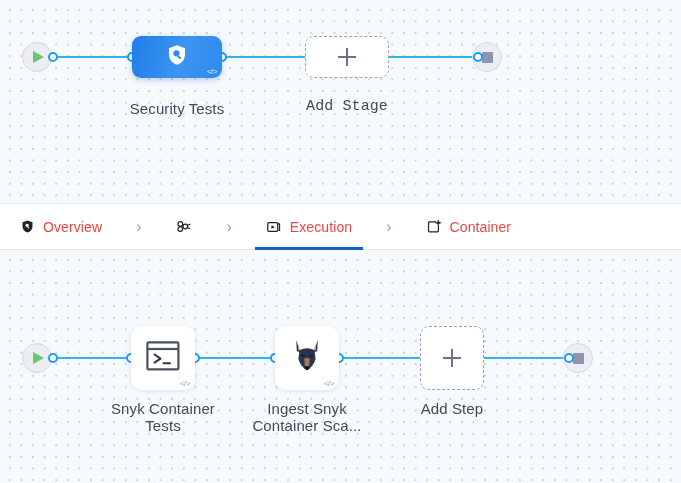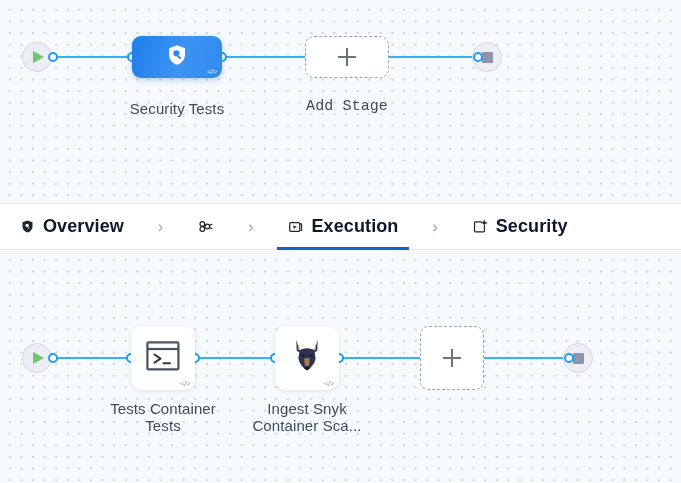--- a/index.html
+++ b/index.html
@@ -170,24 +170,23 @@
     display: flex;
     align-items: center;
     gap: 8px;
     height: 46px;
     box-sizing: border-box;
     padding: 0 4px;
     position: relative;
     cursor: pointer;
   }
   .tab .tab-label {
-    font-size: 18px;
-    color: #0f172a;
+    font-size: 14px;
+    color: #ef4444;
     letter-spacing: 0.1px;
-    font-weight: bold;
   }
   .tab.active::after {
     content: "";
     position: absolute;
     left: -7px;
     right: -7px;
     bottom: 0;
     height: 3px;
     background: #1262cc;
   }
@@ -280,21 +279,21 @@
   <span class="tab-sep">›</span>
 
   <div class="tab">
     <span class="tab-icon">
       <svg width="16" height="16" viewBox="0 0 24 24" fill="none" stroke="#20242c" stroke-width="1.8" aria-hidden="true">
         <path d="M14.5 4.4 H5 A1.2 1.2 0 0 0 3.8 5.6 V18 A1.2 1.2 0 0 0 5 19.2 H17.4 A1.2 1.2 0 0 0 18.6 18 V10.4" stroke-linecap="round"></path>
         <circle cx="18.4" cy="5.8" r="2.6" fill="#20242c" stroke="none"></circle>
         <path d="M18.4 1.9 V3.2 M18.4 8.4 V9.7 M14.5 5.8 H15.8 M21 5.8 H22.3" stroke="#20242c" stroke-width="1.5" stroke-linecap="round"></path>
       </svg>
     </span>
-    <span class="tab-label">Security</span>
+    <span class="tab-label">Container</span>
   </div>
 </div>
 
 <div class="canvas" id="step-canvas">
 
   <div class="edge" style="left:52px; top:107px; width:82px;"></div>
   <div class="edge" style="left:196px; top:107px; width:86px;"></div>
   <div class="edge" style="left:340px; top:107px; width:82px;"></div>
   <div class="edge" style="left:482px; top:107px; width:89px;"></div>
 
@@ -310,21 +309,21 @@
         <path d="M1.4 8 H32.4" stroke="#4a5160" stroke-width="2.2"></path>
         <path d="M8.5 13.5 L14.5 17.6 L8.5 21.7" fill="none" stroke="#2e3440" stroke-width="2" stroke-linecap="round" stroke-linejoin="round"></path>
         <path d="M17.5 22.2 H24" stroke="#2e3440" stroke-width="2" stroke-linecap="round"></path>
       </svg>
     </span>
     <span class="codeglyph dark">&lt;/&gt;</span>
   </div>
   <div class="port" style="left:126px; top:103px;"></div>
   <div class="port" style="left:190px; top:103px;"></div>
   <div class="node-label" style="left:88px; top:150px; width:150px;">
-    <div>Tests Container</div>
+    <div>Snyk Container</div>
     <div>Tests</div>
   </div>
 
   <div class="step-node" style="left:275px; top:76px;">
     <span>
       <svg width="32" height="36" viewBox="0 0 32 36" aria-hidden="true">
         <path d="M5.2 2 L9.4 14.5 L5.8 13 Z" fill="#2b3350"></path>
         <path d="M26.8 2 L22.6 14.5 L26.2 13 Z" fill="#2b3350"></path>
         <path d="M6.6 4.2 L9.3 12.8 L7.2 12 Z" fill="#cfa077"></path>
         <path d="M25.4 4.2 L22.7 12.8 L24.8 12 Z" fill="#cfa077"></path>
@@ -341,18 +340,19 @@
   <div class="port" style="left:270px; top:103px;"></div>
   <div class="port" style="left:334px; top:103px;"></div>
   <div class="node-label" style="left:232px; top:150px; width:150px;">
     <div>Ingest Snyk</div>
     <div>Container Sca...</div>
   </div>
 
   <div class="add-node" style="left:420px; top:76px; width:64px; height:64px;">
     <span class="plus"></span>
   </div>
+  <div class="node-label" style="left:377px; top:150px; width:150px;">Add Step</div>
 
   <div class="port" style="left:564px; top:103px;"></div>
   <div class="endpoint" style="left:563px; top:93px;">
     <div class="stop-sq"></div>
   </div>
 </div>
 
 </body></html>

